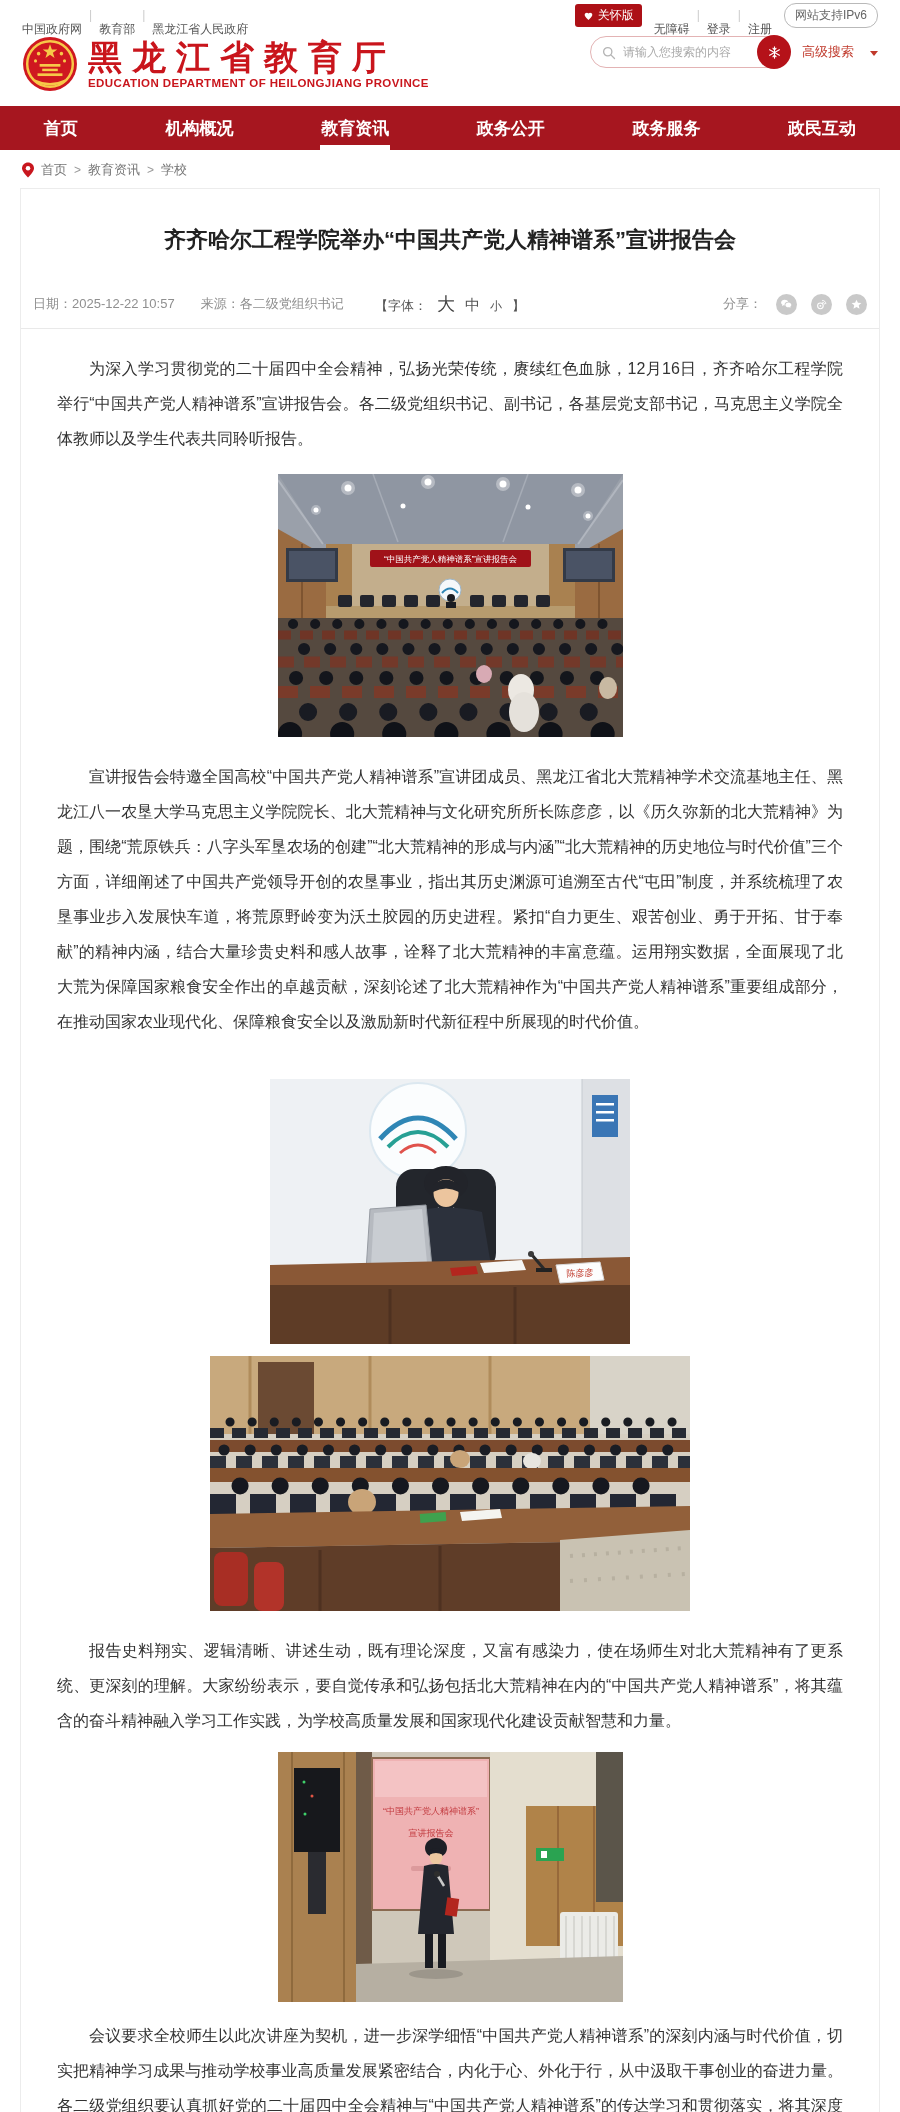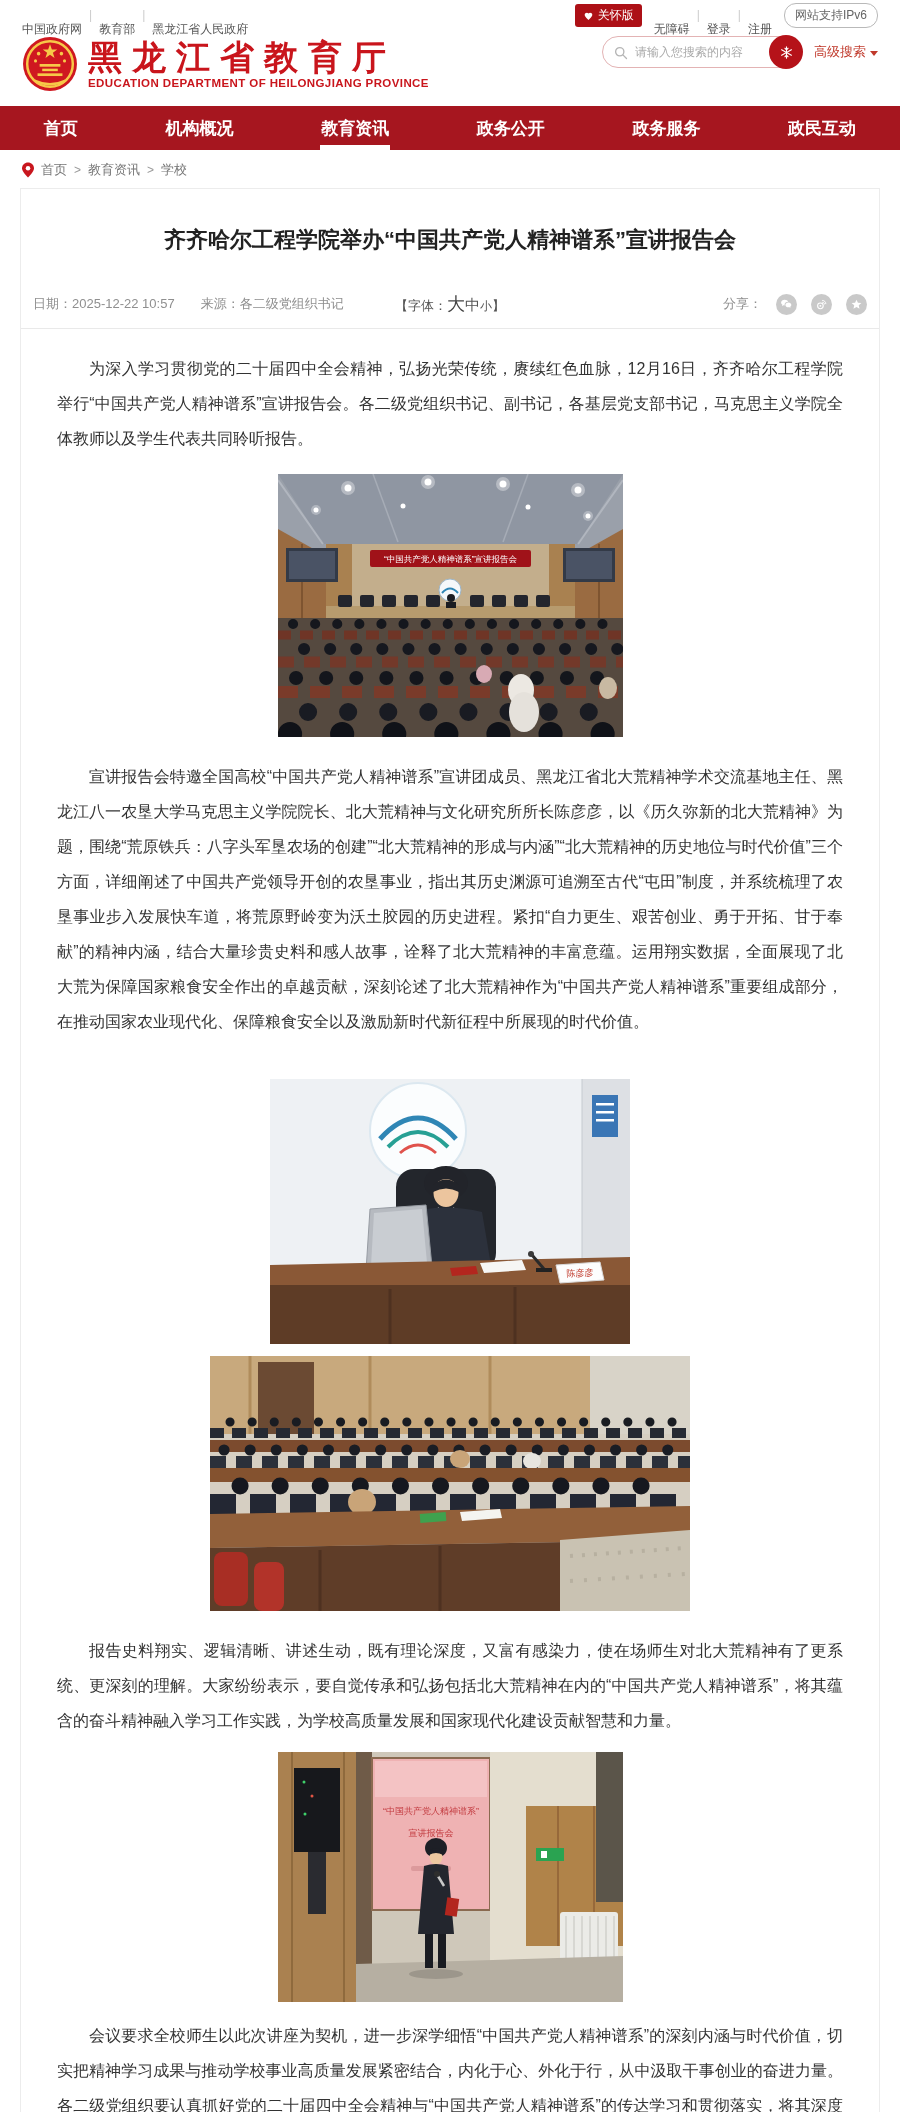--- a/index.html
+++ b/index.html
@@ -18,39 +18,39 @@
   .header { display:flex; align-items:flex-start; padding:6px 22px 8px; height:76px; }
   .brand { display:flex; align-items:center; gap:10px; }
   .site-name { font-size:34px; color:#c9151c; font-weight:bold; letter-spacing:10px; line-height:36px; white-space:nowrap; }
   .site-en { font-size:11.5px; color:#c9151c; letter-spacing:0.4px; margin-top:2px; font-weight:bold; white-space:nowrap; }
   .search-area { margin-left:auto; display:flex; align-items:center; }
   .search-box { position:relative; width:200px; height:32px; border:1px solid #e3b3b4; border-radius:17px; display:flex; align-items:center; padding:0 38px 0 10px; }
   .search-box input { border:none; outline:none; width:100%; font-size:12px; color:#0f766e; background:transparent; font-family:inherit; }
   .search-box input::placeholder { color:#aaa; }
   .mag { flex:0 0 auto; margin-right:5px; display:flex; }
   .snow-btn { position:absolute; right:-2px; top:-2px; width:34px; height:34px; border-radius:50%; background:#b51219; border:none; display:flex; align-items:center; justify-content:center; cursor:pointer; padding:0; }
-  .adv-search { color:#c0392b; font-size:13px; margin-left:12px; display:flex; align-items:center; gap:4px; text-decoration:none; cursor:pointer; white-space:nowrap; }
+  .adv-search { color:#c0392b; font-size:13px; margin-left:12px; display:flex; align-items:center; gap:16px; text-decoration:none; cursor:pointer; white-space:nowrap; }
   .caret { width:0; height:0; border-left:4px solid transparent; border-right:4px solid transparent; border-top:5px solid #c0392b; display:inline-block; margin-top:2px; }
 
   
   .nav { background:#a6161f; height:44px; display:flex; justify-content:space-around; align-items:stretch; }
   .nav-item { color:#fff; font-size:17px; font-weight:bold; text-decoration:none; position:relative; display:flex; align-items:center; padding:0 12px; cursor:pointer; }
   .nav-item.active::after { content:""; position:absolute; bottom:0; left:50%; transform:translateX(-50%); width:70px; height:5px; background:#fff; }
 
   
   .breadcrumb { display:flex; align-items:center; gap:7px; margin:0 22px; padding:11px 0 9px; font-size:13px; color:#777; }
   .breadcrumb a { color:#777; text-decoration:none; cursor:pointer; }
   .crumb-sep { color:#999; font-size:12px; }
 
   
   .panel { margin:0 20px; border:1px solid #ececec; background:#fff; padding-bottom:8px; }
   .article-title { text-align:center; font-size:22px; color:#222; margin:36px 60px 0; font-weight:bold; line-height:30px; }
   .meta-row { position:relative; display:flex; align-items:center; margin:38px 12px 0; font-size:13px; color:#8f8f8f; height:22px; }
   .meta-left .gap { display:inline-block; width:26px; }
-  .meta-font { position:absolute; left:50%; transform:translateX(-50%); display:flex; align-items:baseline; gap:0; color:#555;text-align:right; }
+  .meta-font { position:absolute; left:50%; transform:translateX(-50%); display:flex; align-items:baseline; gap:10px; color:#555;text-align:right; }
   .font-l { font-size:18px; color:#444; cursor:pointer; }
   .font-m { font-size:15px; cursor:pointer; }
   .font-s { font-size:12px; cursor:pointer; }
   .meta-share { margin-left:auto; display:flex; align-items:center; gap:14px; }
   .share-circle { width:21px; height:21px; border-radius:50%; background:#c9c9c9; display:flex; align-items:center; justify-content:center; cursor:pointer; }
   .divider { border:none; border-top:1px solid #e9e9e9; margin:13px 0 0; }
 
   .body-p { font-size:16px; line-height:35px; color:#333; text-align:justify; margin:22px 36px 0; text-indent:2em; }
   figure { margin:0; text-align:center; }
   .fig1 { margin-top:18px; } .fig2 { margin-top:40px; } .fig3 { margin-top:12px; } .fig4 { margin-top:14px; }

